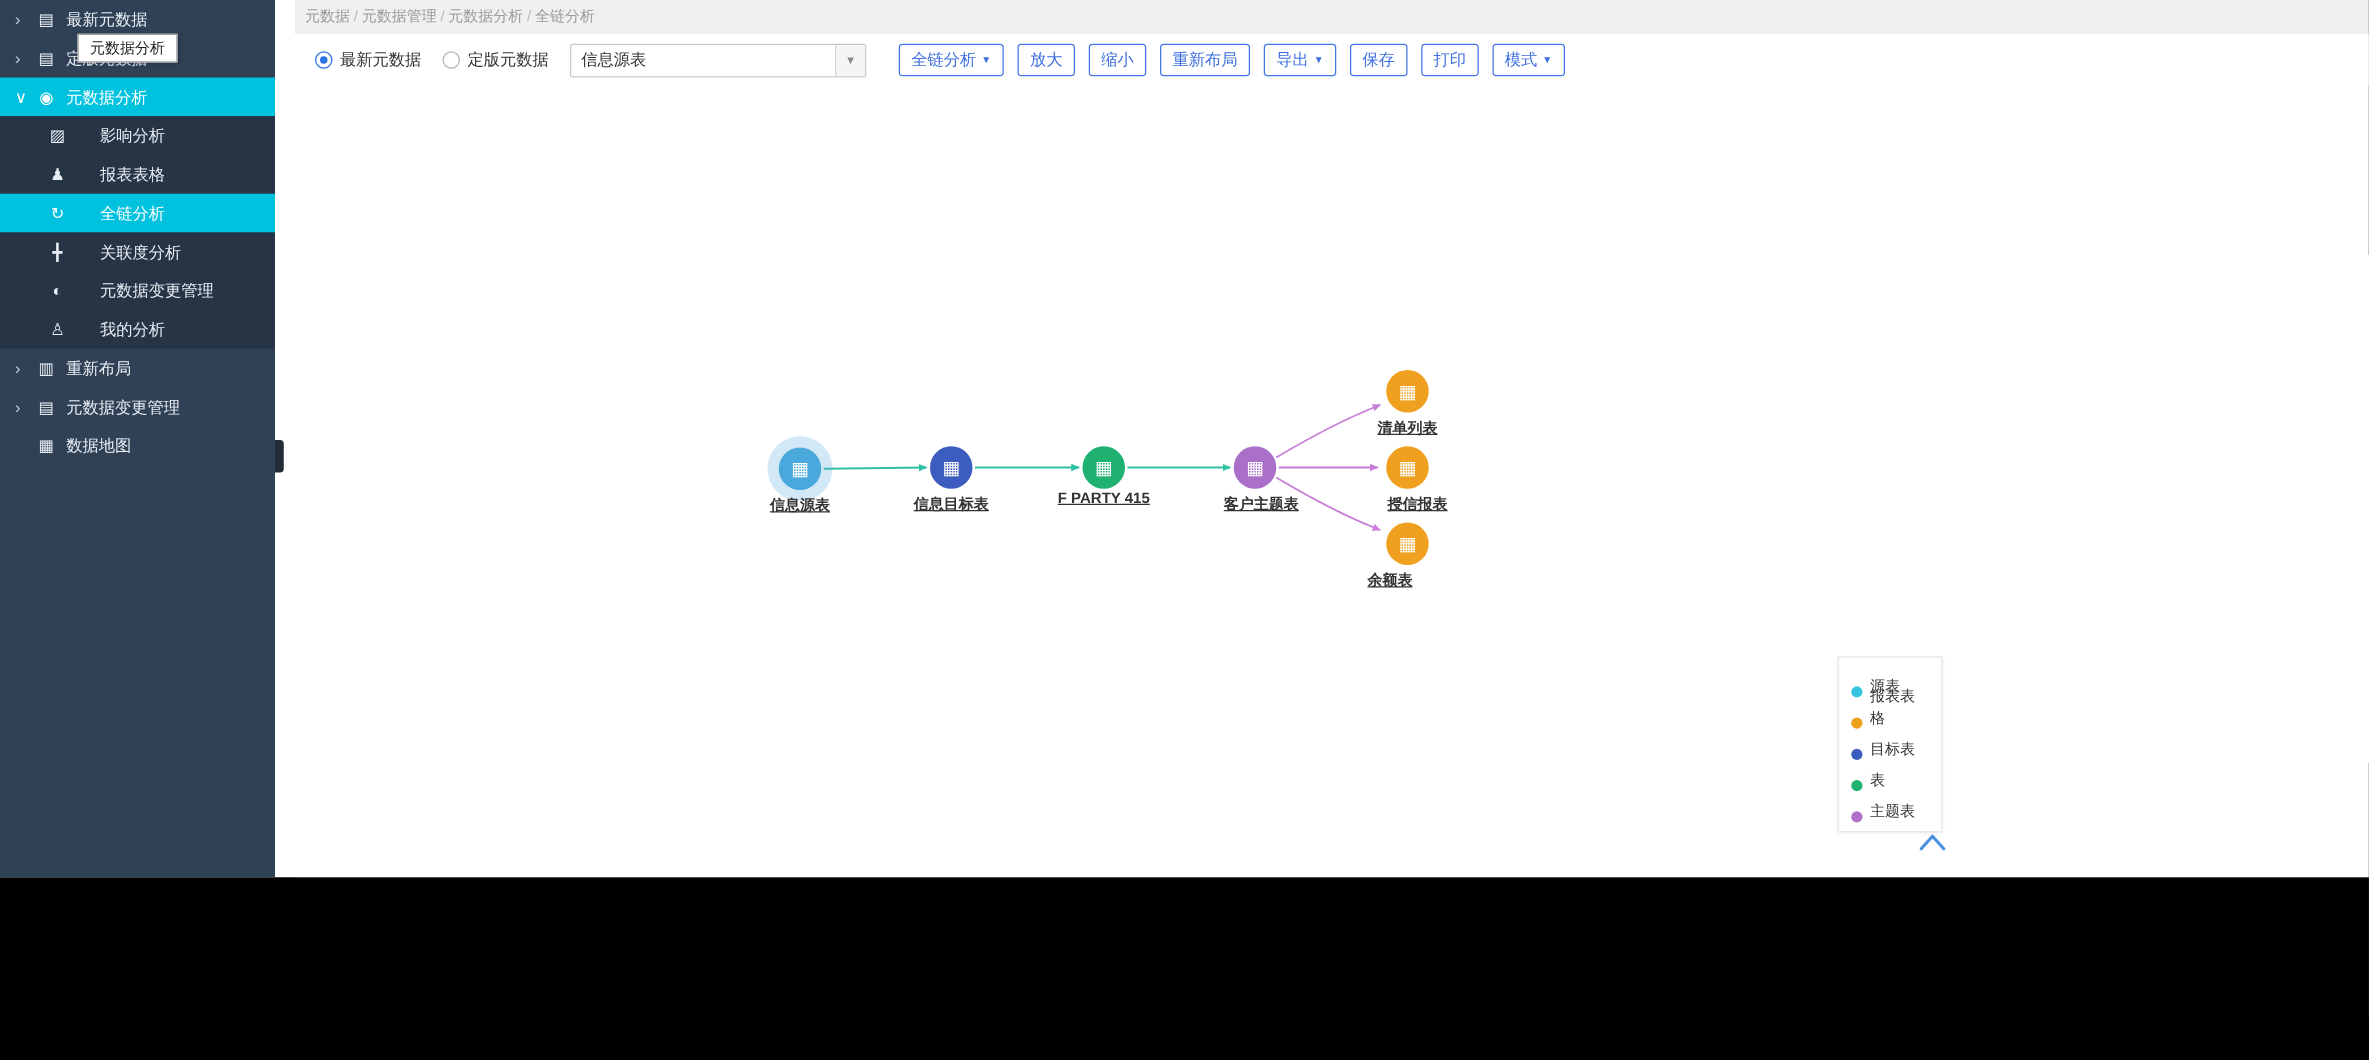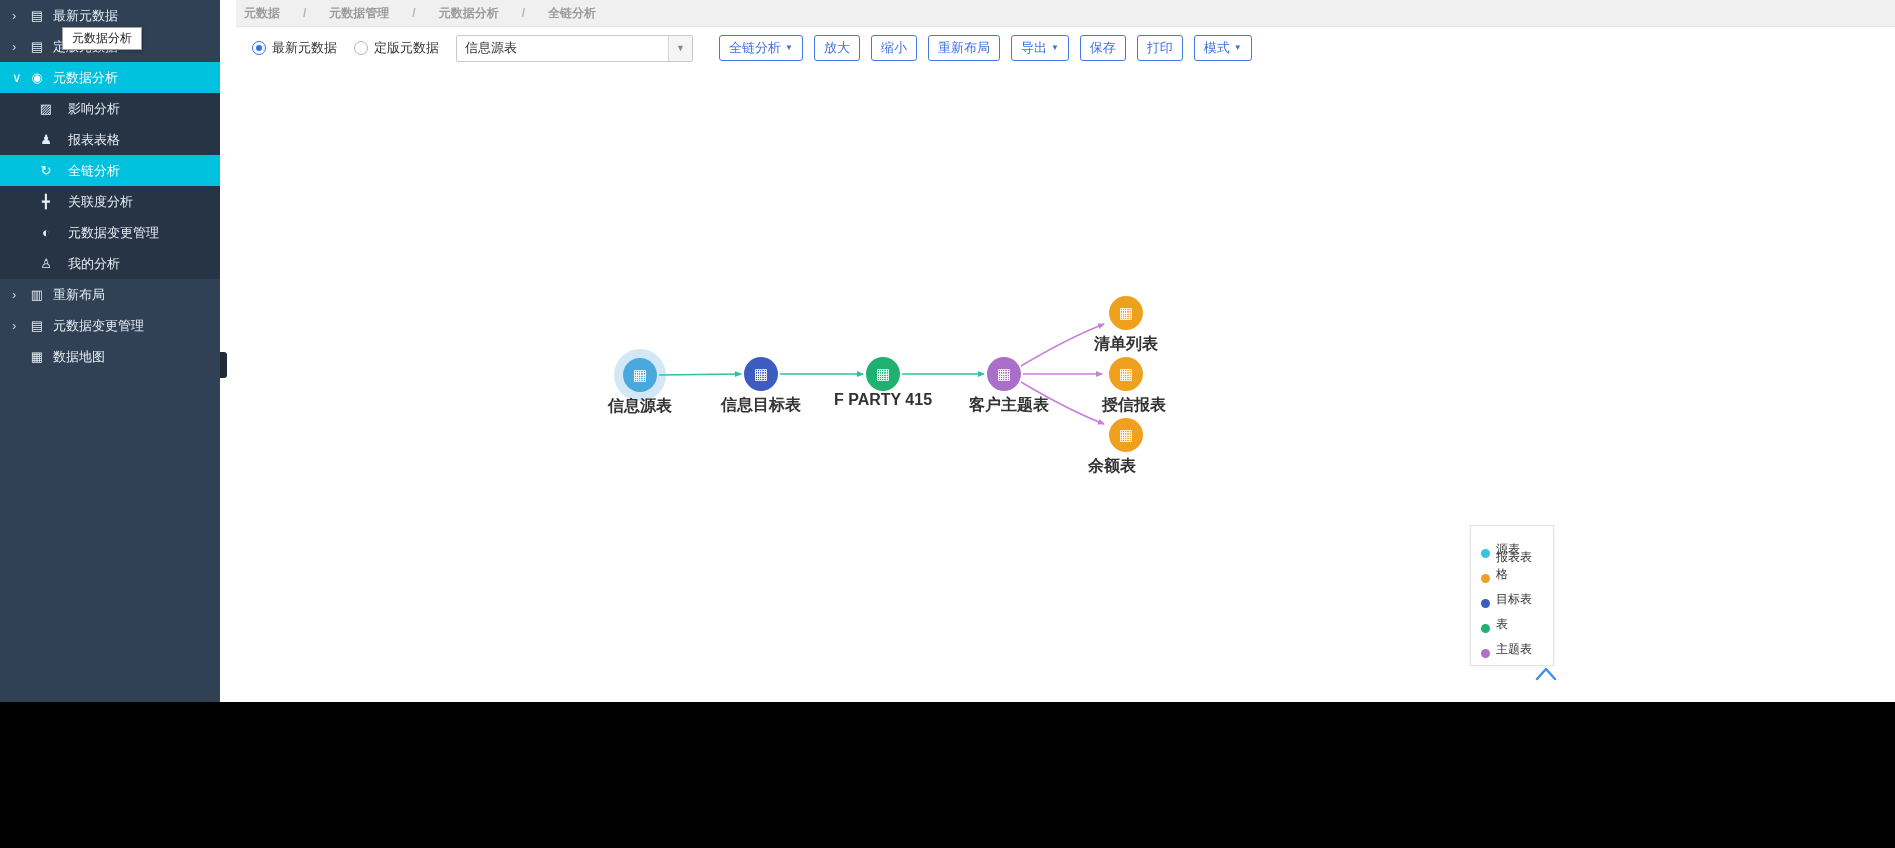--- a/index.html
+++ b/index.html
@@ -10,35 +10,35 @@
   .letterbox { position:absolute; left:0; top:702px; width:1895px; height:146px; background:#010101; }
 
   
   .sidebar { position:absolute; left:0; top:0; width:220px; height:702px; background:#304156; z-index:5; }
   .nav-item { display:flex; align-items:center; height:31px; color:#e7edf4; font-size:13px; cursor:pointer; }
   .nav-item .arrow { width:10px; margin-left:12px; font-size:13px; color:#c7d1dd; flex:none; }
   .level1 .icon { margin-left:5px; width:20px; text-align:center; font-size:13px; flex:none; }
   .level1 .label { margin-left:6px; white-space:nowrap; }
   .level2 { background:#263445; padding-left:36px; }
   .level2 .icon { width:20px; text-align:center; font-size:13px; flex:none; }
-  .level2 .label { margin-left:12px; white-space:nowrap; }
+  .level2 .label { margin-left:24px; white-space:nowrap; }
   .nav-item.active-parent { background:#00c1de; color:#fff; }
   .nav-item.active-parent .arrow { color:#fff; }
   .nav-item.selected { background:#00c1de; color:#fff; }
 
   .tooltip { position:absolute; left:62px; top:27px; background:#fff; border:1px solid #a0a0a0;
              padding:2px 9px; font-size:12px; color:#222; z-index:60; white-space:nowrap;
              box-shadow:1px 1px 3px rgba(0,0,0,.25); }
   .sidebar-handle { position:absolute; left:220px; top:352px; width:7px; height:26px;
                     background:#222b38; border-radius:0 3px 3px 0; z-index:6; cursor:pointer; }
 
   
   .content { position:absolute; left:236px; top:0; width:1659px; height:702px; display:flex; flex-direction:column; }
   .breadcrumb { height:27px; background:#f0f0f0; border-bottom:1px solid #e4e4e4; display:flex;
-                align-items:center; padding-left:8px; font-size:12px; color:#9b9b9b; gap:23px; flex:none;font-weight:bold; }
+                align-items:center; padding-left:8px; font-size:12px; color:#9b9b9b; gap:3px; flex:none; }
   .breadcrumb .sep { color:#b8b8b8; }
   .crumb { cursor:pointer; }
   .main { position:relative; flex:1; background:#fff; }
 
   
   .toolbar { position:absolute; left:0; top:0; right:0; height:42px; display:flex; align-items:center; padding-left:16px; z-index:4; background:#fff; }
   .radio { display:flex; align-items:center; margin-right:17px; font-size:13px; color:#333; cursor:pointer; }
   .radio-circle { width:14px; height:14px; border-radius:50%; border:1px solid #b5b5b5; margin-right:6px; position:relative; background:#fff; flex:none; }
   .radio.checked .radio-circle { border-color:#2e74e8; }
   .radio.checked .radio-circle::after { content:""; position:absolute; left:3px; top:3px; width:6px; height:6px; border-radius:50%; background:#2e74e8; }
@@ -52,21 +52,21 @@
   .btn .caret { font-size:8px; line-height:1; }
 
   
   .canvas { position:absolute; left:0; top:0; width:100%; height:100%; }
   svg.edges { position:absolute; left:0; top:0; z-index:1; }
   svg.edges path { stroke-width:1.5; fill:none; }
   .node { position:absolute; width:34px; height:34px; border-radius:50%; display:flex; align-items:center;
           justify-content:center; color:#fff; font-size:15px; transform:translate(-50%,-50%); cursor:pointer; z-index:3; }
   .node.selected { box-shadow:0 0 0 9px rgba(93,173,226,.28); }
   .node-label { position:absolute; width:150px; text-align:center; transform:translateX(-50%);
-                font-size:16px; font-weight:bold; color:#333; z-index:3; }
+                font-size:12px; font-weight:bold; color:#333; z-index:3;text-decoration:underline; }
 
   
   .legend { position:absolute; left:1234px; top:498px; width:84px; background:#fff;
             border:1px solid #e3e3e3; padding:7px 10px; z-index:4; box-shadow:0 1px 4px rgba(0,0,0,.06); }
   .legend-item { display:flex; align-items:flex-end; height:25px; font-size:12px; color:#333;font-family:Liberation Mono, monospace; }
   .legend-dot { width:9px; height:9px; border-radius:50%; margin-right:6px; flex:none; }
   .collapse-up { position:absolute; left:1298px; top:638px; width:24px; height:18px; cursor:pointer; z-index:5; }
 </style>
 </head>
 <body>

